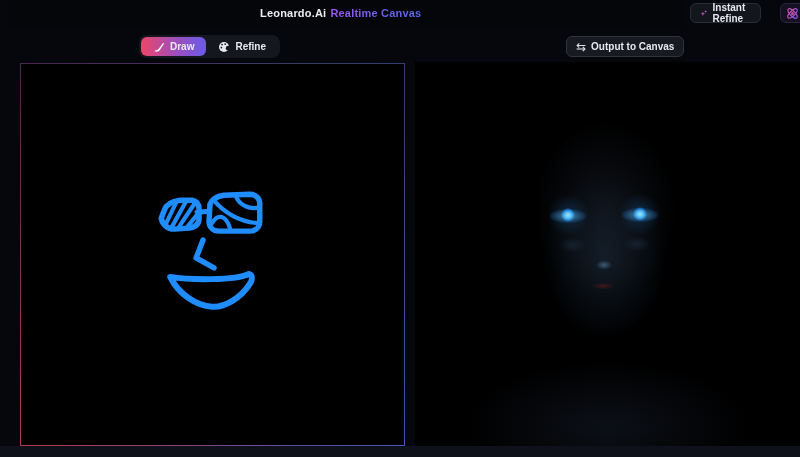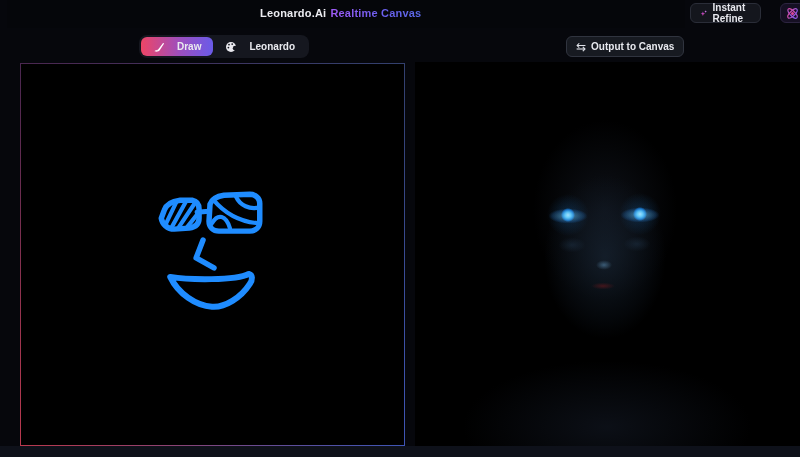--- a/index.html
+++ b/index.html
@@ -15,21 +15,21 @@
   .btn{display:flex;align-items:center;gap:5px;box-sizing:border-box;cursor:pointer;
        background:#14161d;border:1px solid #2a2d38;border-radius:6px;color:#e7e8ee;
        font-family:"Liberation Sans",sans-serif;font-size:10px;font-weight:600;padding:0 9px;}
   .refine{position:absolute;left:683px;top:3px;height:20px;}
   .iconbtn{position:absolute;left:773px;top:3px;width:25px;height:20px;padding:0;
            justify-content:center;background:#161024;border-color:#2c2440;}
 
   
   .tabgroup{position:absolute;left:139px;top:35px;height:23px;display:flex;align-items:center;
             background:#15171f;border-radius:8px;padding:2px;box-sizing:border-box;}
-  .tab{display:flex;align-items:center;gap:12px;height:19px;padding:0 12px;border:none;border-radius:6px;
+  .tab{display:flex;align-items:center;gap:5px;height:19px;padding:0 12px;border:none;border-radius:6px;
        background:transparent;color:#e9eaef;font-family:"Liberation Sans",sans-serif;
        font-size:10px;font-weight:600;cursor:pointer;justify-content:space-between;}
   .tab.active{background:linear-gradient(90deg,#ee4566,#9b4fc0 55%,#6a5be8);}
   .outbtn{position:absolute;left:566px;top:36px;height:21px;background:#171a21;border-color:#30343f;}
   .swapglyph{font-size:12px;line-height:1;color:#dfe1e8;font-weight:400;}
 
   
   .canvas{position:absolute;background:#000;box-sizing:border-box;}
   .canvas.left{left:20px;top:63px;width:385px;height:383px;border:1px solid transparent;
     border-image:conic-gradient(from 45deg,#33406e,#3f55b5 25%,#b8394e 50%,#4a2750 75%,#33406e 100%) 1;}
@@ -103,21 +103,21 @@
       <span>Draw</span>
     </div>
     <div class="tab">
       <svg class="icon" width="12" height="12" viewBox="0 0 12 12">
         <circle cx="6" cy="6" r="5" fill="#e8e8ee"></circle>
         <circle cx="10.2" cy="7.2" r="2.4" fill="#15171f"></circle>
         <circle cx="4" cy="3.6" r="0.9" fill="#15171f"></circle>
         <circle cx="7.2" cy="3.1" r="0.9" fill="#15171f"></circle>
         <circle cx="3.4" cy="6.6" r="0.9" fill="#15171f"></circle>
       </svg>
-      <span>Leonardo</span>
+      <span>Refine</span>
     </div>
   </div>
 
   <div class="btn outbtn">
     <span class="swapglyph">⇆</span>
     <span>Output to Canvas</span>
   </div>
 
   <div class="canvas left">
     <svg width="383" height="381" viewBox="0 0 385 383" fill="none" stroke="#1f8cff" stroke-linecap="round" stroke-linejoin="round">

